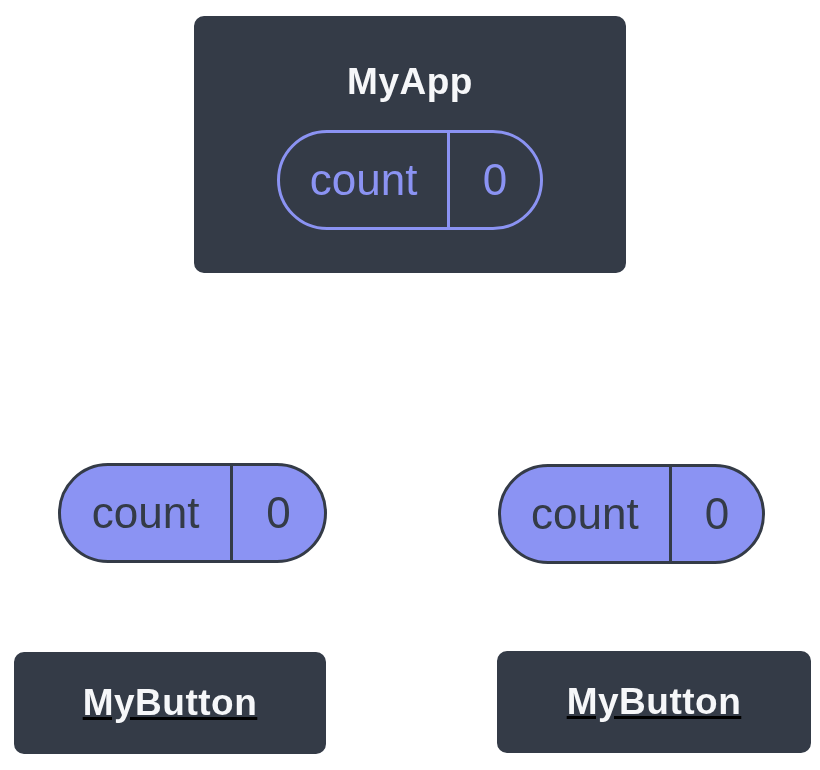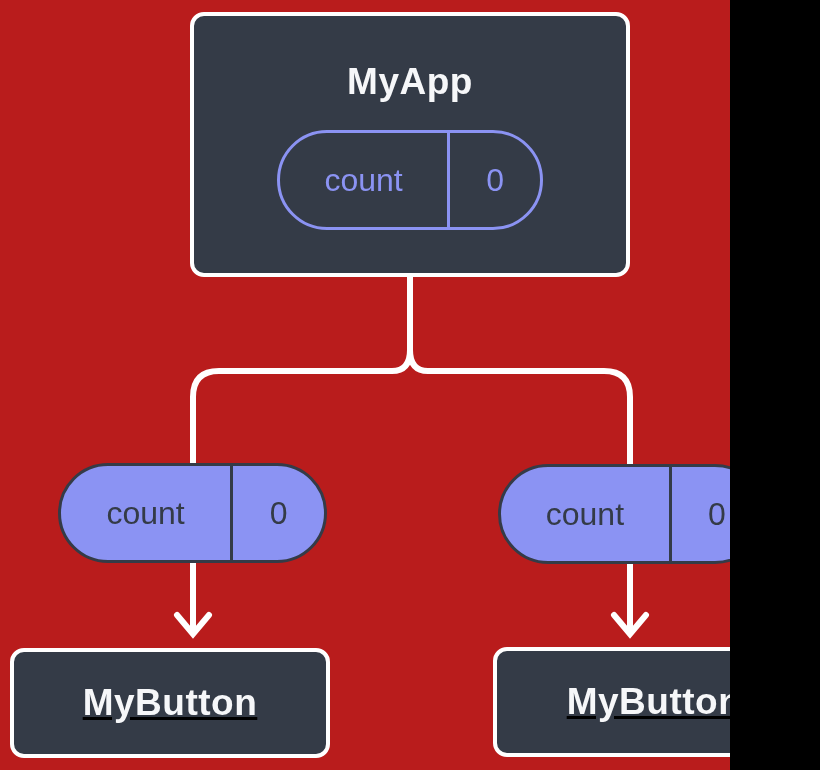--- a/index.html
+++ b/index.html
@@ -2,23 +2,23 @@
 <html><head>
 <meta charset="utf-8">
 <style>
   html, body {
     margin: 0;
     padding: 0;
     background: #000000;
   }
   .stage {
     position: relative;
-    width: 730px;
+    width: 820px;
     height: 770px;
-    background: #b91c1c;
+    background: #ffffff;
     overflow: hidden;
     font-family: "Liberation Sans", sans-serif;
   }
   .wires {
     position: absolute;
     left: 0;
     top: 0;
     z-index: 1;
   }
   .card {
@@ -53,21 +53,21 @@
   .card-leaf-left  { left: 10px;  top: 648px; width: 320px; height: 110px; }
   .card-leaf-right { left: 493px; top: 647px; width: 322px; height: 110px; }
 
   .pill {
     box-sizing: border-box;
     height: 100px;
     border-radius: 50px;
     display: flex;
     align-items: stretch;
     overflow: hidden;
-    font-size: 32px;
+    font-size: 44px;
   }
   .pill-seg {
     display: flex;
     align-items: center;
     justify-content: center;
   }
   .pill-label { flex: 1.86; }
   .pill-value { flex: 1; }
   .pill-divider {
     width: 3px;

